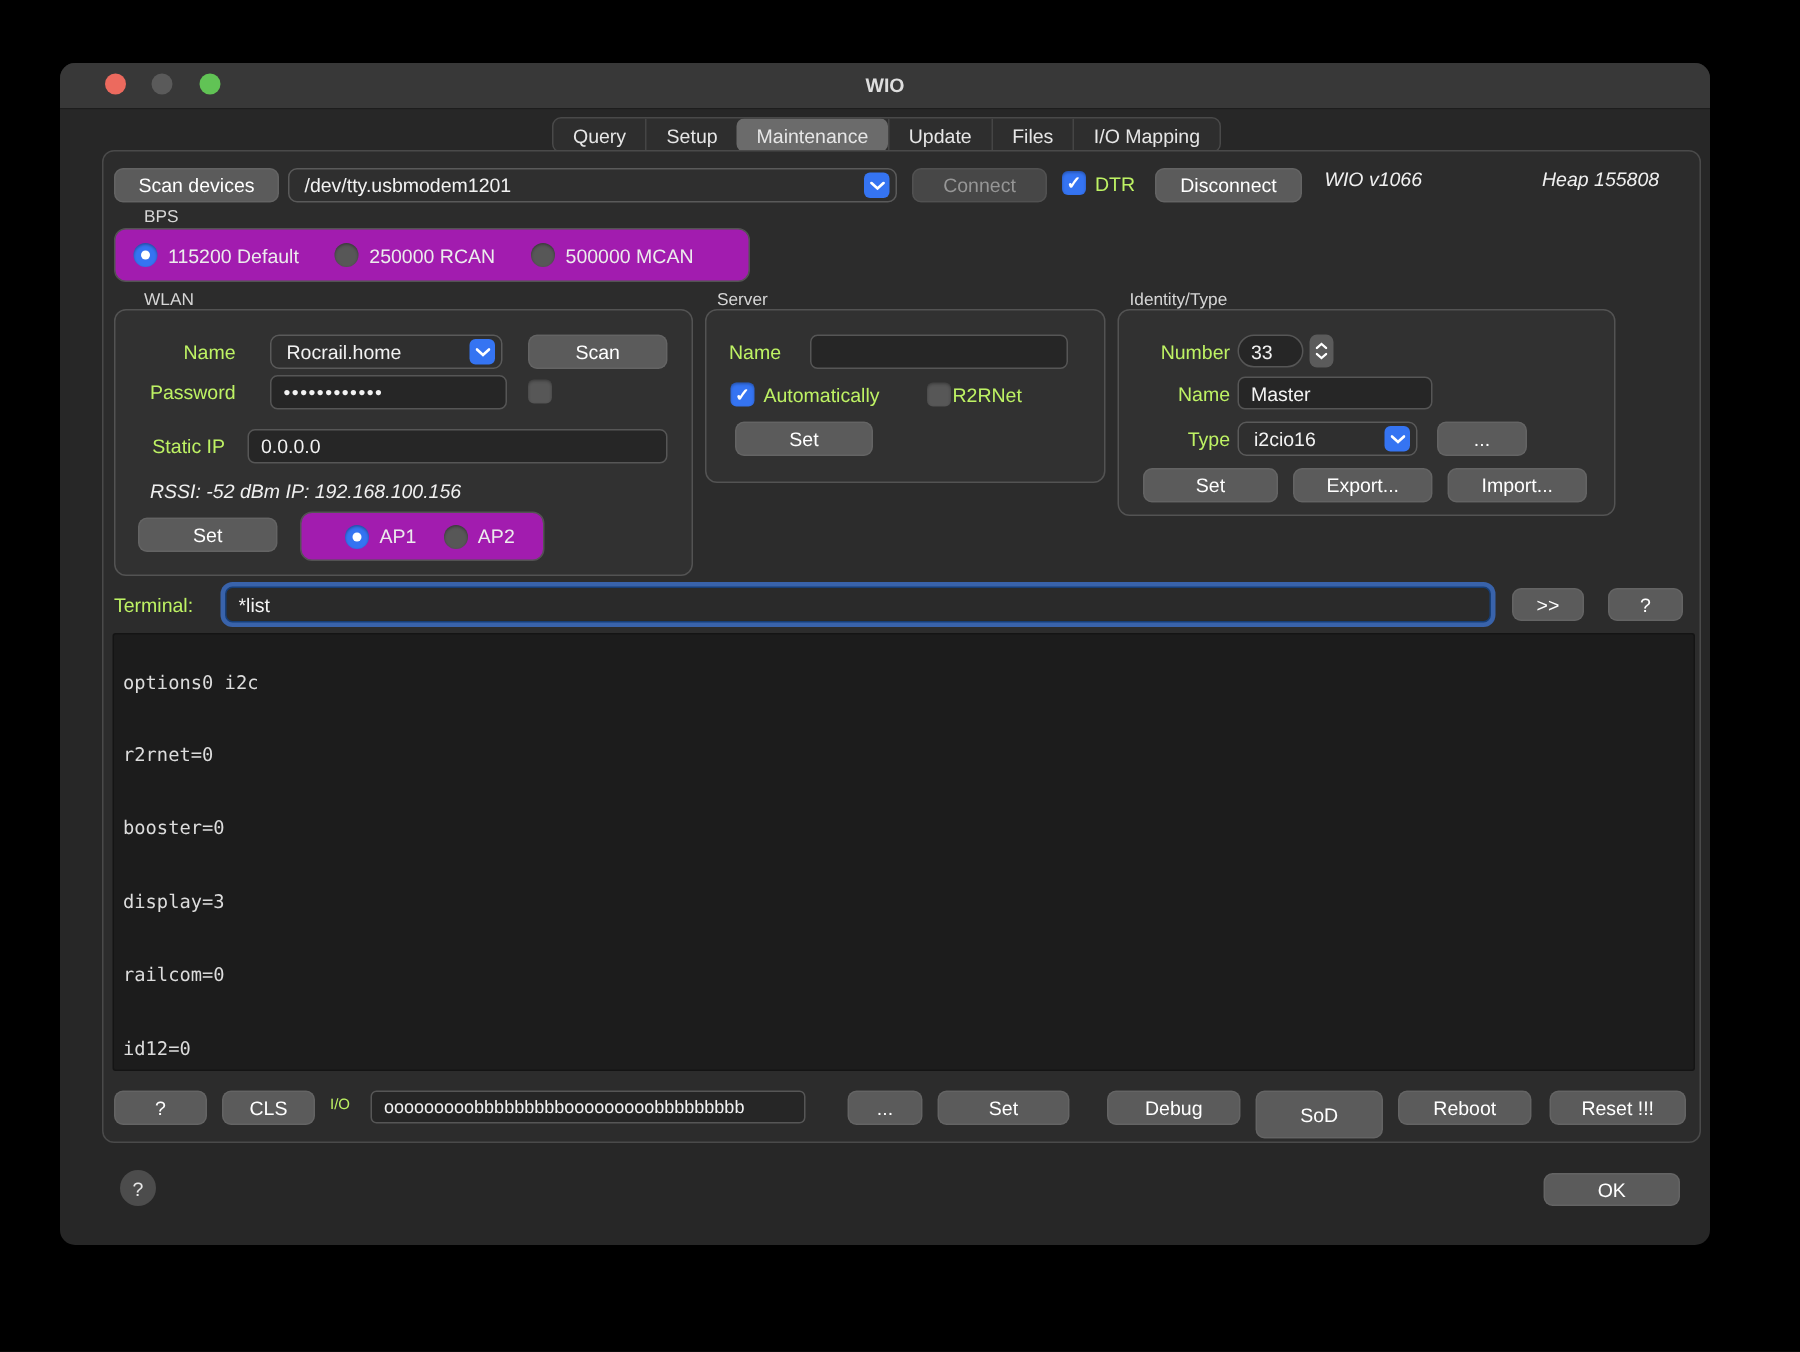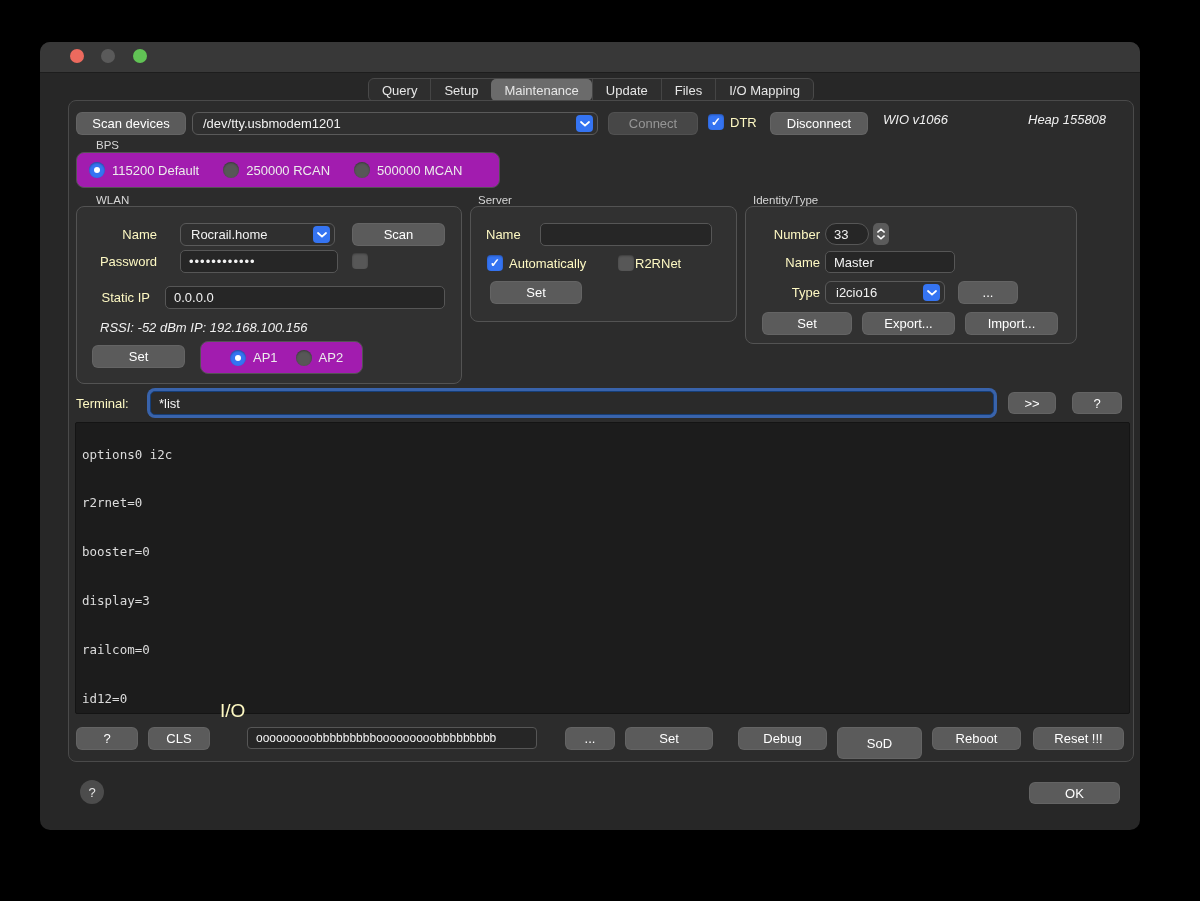--- a/index.html
+++ b/index.html
@@ -16,21 +16,21 @@
     background:#2e2e2e;border:1px solid #494949;border-radius:6px;overflow:hidden;}
   .tab{display:flex;align-items:center;padding:0 13px;color:#e6e6e6;font-size:13px;
     border-left:1px solid #454545;white-space:nowrap;}
   .tab:first-child{border-left:none;}
   .tab.sel{background:#6b6b6b;border-radius:5px;border-left:none;margin:0;}
   
   .panel{position:absolute;left:28px;top:58px;width:1064px;height:660px;background:#2c2c2c;
     border:1px solid #4a4a4a;border-radius:8px;}
   .groupbox{position:absolute;background:#313131;border:1px solid #535353;border-radius:8px;}
   .grouplabel{position:absolute;color:#d6d6d6;font-size:11.5px;}
-  .lbl{position:absolute;color:#fef9c3;font-size:13px;white-space:nowrap;}
+  .lbl{position:absolute;color:#bef264;font-size:13px;white-space:nowrap;}
   .lbl.r{text-align:right;}
   .italic{font-style:italic;color:#f0f0f0;font-size:13px;position:absolute;white-space:nowrap;}
   
   .btn{position:absolute;background:#5b5b5b;border:none;border-radius:6px;color:#fff;
     font-size:13px;font-family:"Liberation Sans",sans-serif;display:flex;align-items:center;
     justify-content:center;box-shadow:inset 0 0 0 1px rgba(255,255,255,.06);cursor:pointer;}
   .btn.disabled{background:#474747;color:#969696;}
   .field{position:absolute;background:#262626;border:1px solid #565656;border-radius:5px;
     color:#f2f2f2;font-size:13px;display:flex;align-items:center;padding:0 8px;box-sizing:border-box;
     font-family:"Liberation Sans",sans-serif;}
@@ -65,20 +65,21 @@
 </style>
 </head>
 <body>
 
 <div id="window">
 
   <div class="titlebar">
     <span class="light" style="left:30px;background:#ec6a5e"></span>
     <span class="light" style="left:61px;background:#5a5a5a"></span>
     <span class="light" style="left:93px;background:#61c355"></span>
+    <div class="title">WIO</div>
   </div>
 
   <div class="tabstrip">
     <div class="tab">Query</div>
     <div class="tab">Setup</div>
     <div class="tab sel">Maintenance</div>
     <div class="tab">Update</div>
     <div class="tab">Files</div>
     <div class="tab">I/O Mapping</div>
   </div>
@@ -213,21 +214,21 @@
       
       
       
       
       
     </div>
   </div>
 
   <button class="btn" style="left:36px;top:685px;width:62px;height:23px">?</button>
   <button class="btn" style="left:108px;top:685px;width:62px;height:23px">CLS</button>
-  <span class="lbl" style="left:180px;top:658px;font-size:19px">I/O</span>
+  <span class="lbl" style="left:180px;top:689px;font-size:10px">I/O</span>
   <input class="field" style="left: 207px; top: 685px; width: 290px; height: 22px; font-size: 12px; border-radius: 4px;" value="ooooooooobbbbbbbbbooooooooobbbbbbbbb">
   <button class="btn" style="left:525px;top:685px;width:50px;height:23px">...</button>
   <button class="btn" style="left:585px;top:685px;width:88px;height:23px">Set</button>
   <button class="btn" style="left:698px;top:685px;width:89px;height:23px">Debug</button>
   <button class="btn" style="left:797px;top:685px;width:85px;height:32px">SoD</button>
   <button class="btn" style="left:892px;top:685px;width:89px;height:23px">Reboot</button>
   <button class="btn" style="left:993px;top:685px;width:91px;height:23px">Reset !!!</button>
 
   <div class="helpcircle" style="left:40px;top:738px">?</div>
   <button class="btn" style="left:989px;top:740px;width:91px;height:22px">OK</button>

